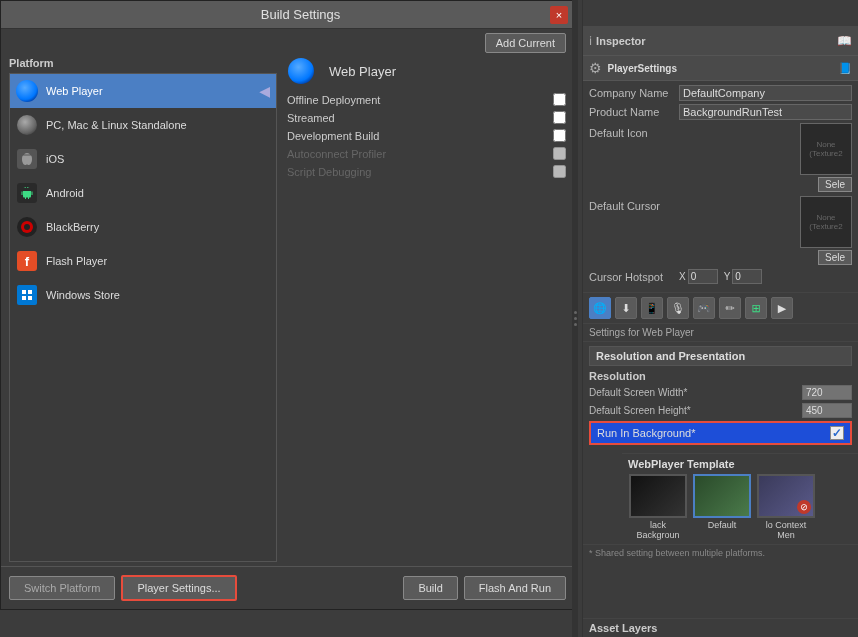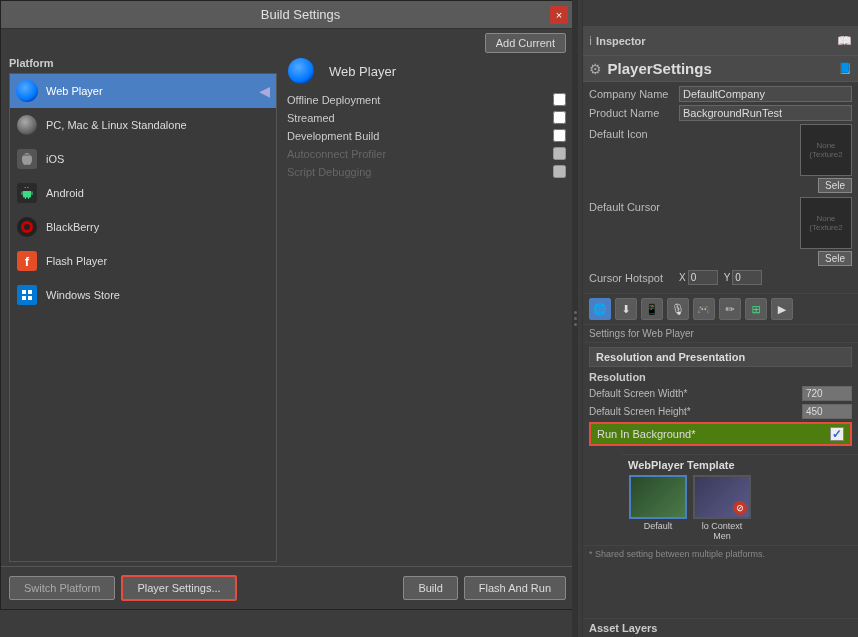--- a/index.html
+++ b/index.html
@@ -432,21 +432,21 @@
       border: 1px solid #666;
       color: #ddd;
       font-size: 10px;
       padding: 1px 3px;
       width: 50px;
     }
 
     .run-in-bg-row {
       display: flex;
       align-items: center;
-      background: #4d7c0f;
+      background: #1d4ed8;
       border: 2px solid #e74c3c;
       padding: 3px 6px;
       margin-bottom: 4px;
     }
     .run-in-bg-label {
       color: #ddd;
       font-size: 11px;
       flex: 1;
     }
     .run-in-bg-check {
@@ -745,21 +745,21 @@
   <div style="height:26px;"></div>
 
   <div class="inspector-header">
     <span style="font-size:12px;color:#aaa;margin-right:4px;">ℹ</span>
     <span class="inspector-label">Inspector</span>
     <span class="inspector-book" style="margin-left:auto;">📖</span>
   </div>
 
   <div style="display:flex;align-items:center;padding:4px 6px;background:#4a4a4a;border-bottom:1px solid #555;">
     <span class="inspector-gear">⚙</span>
-    <span style="color:#ddd;font-size:15px;font-weight:bold;">PlayerSettings</span>
+    <span style="color:#ddd;font-size:10px;font-weight:bold;">PlayerSettings</span>
     <span style="margin-left:auto;color:#7af;font-size:11px;">📘</span>
   </div>
 
   <div class="player-settings">
     <div class="field-row">
       <span class="field-label">Company Name</span>
       <input type="text" class="field-value" value="DefaultCompany" style="">
     </div>
     <div class="field-row">
       <span class="field-label">Product Name</span>
@@ -829,20 +829,26 @@
     <div class="run-in-bg-row">
       <span class="run-in-bg-label">Run In Background*</span>
       <div class="run-in-bg-check">✓</div>
     </div>
   </div>
 
   <div class="webplayer-template-section">
     <div class="webplayer-template-label">WebPlayer Template</div>
     <div class="template-thumbnails">
 
+      <div class="template-thumb">
+        <div class="thumb-img">
+          <div class="thumb-dark"></div>
+        </div>
+        <span class="thumb-label">lack Backgroun</span>
+      </div>
 
       <div class="template-thumb">
         <div class="thumb-img selected">
           <div class="thumb-mid"></div>
         </div>
         <span class="thumb-label">Default</span>
       </div>
 
       <div class="template-thumb">
         <div class="thumb-img">

